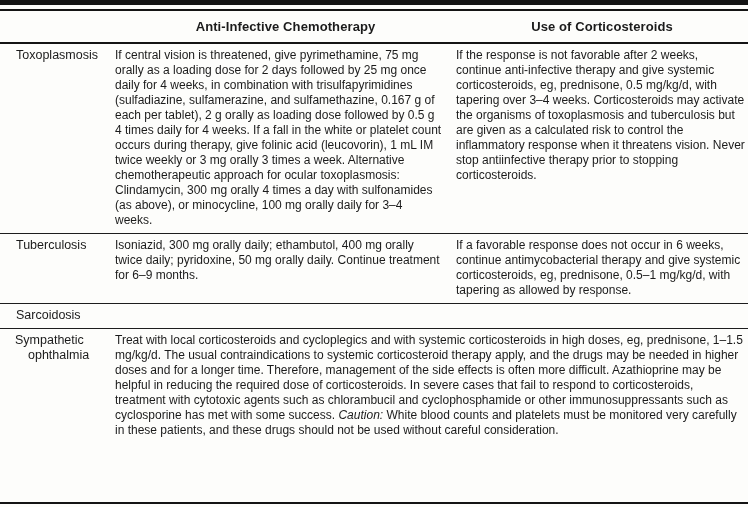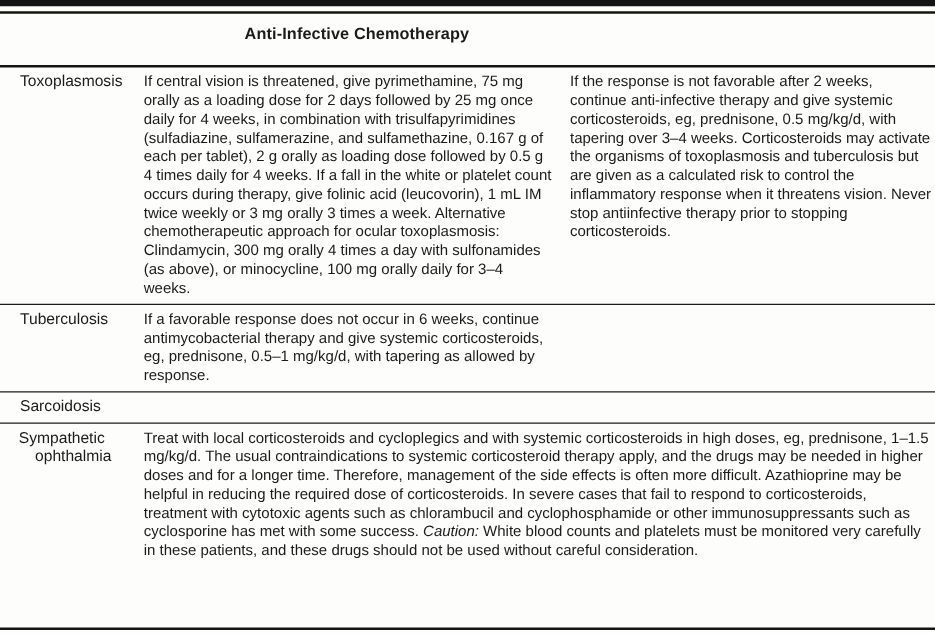--- a/index.html
+++ b/index.html
@@ -12,21 +12,21 @@
     font-family: "Liberation Sans", sans-serif;
     overflow: hidden;
   }
   .rule { background: #141414; }
   .rule-a { height: 4.5px; }
   .rule-b { height: 1.5px; margin-top: 4.5px; }
   .header-row {
     display: grid;
     grid-template-columns: 115px 341px 1fr;
     align-items: end;
-    padding: 8px 0 18px 0;
+    padding: 8px 0 8px 0;
     border-bottom: 2px solid #141414;
   }
   .hdr {
     font-weight: bold;
     font-size: 13px;
     text-align: center;
     letter-spacing: 0.1px;
   }
   .row {
     display: grid;
@@ -64,30 +64,32 @@
 <body>
 
 <div class="page">
 
   <div class="rule rule-a"></div>
   <div class="rule rule-b"></div>
 
   <div class="header-row">
     <div></div>
     <div class="hdr">Anti-Infective Chemotherapy</div>
+    <div class="hdr">Use of Corticosteroids</div>
   </div>
 
   <div class="row">
     <div class="cond">Toxoplasmosis</div>
     <div class="cell cell-mid">If central vision is threatened, give pyrimethamine, 75 mg orally as a loading dose for 2 days followed by 25 mg once daily for 4 weeks, in combination with trisulfapyrimidines (sulfadiazine, sulfamerazine, and sulfamethazine, 0.167 g of each per tablet), 2 g orally as loading dose followed by 0.5 g 4 times daily for 4 weeks. If a fall in the white or platelet count occurs during therapy, give folinic acid (leucovorin), 1 mL IM twice weekly or 3 mg orally 3 times a week. Alternative chemotherapeutic approach for ocular toxoplasmosis: Clindamycin, 300 mg orally 4 times a day with sulfonamides (as above), or minocycline, 100 mg orally daily for 3–4 weeks.</div>
     <div class="cell cell-right">If the response is not favorable after 2 weeks, continue anti-infective therapy and give systemic corticosteroids, eg, prednisone, 0.5 mg/kg/d, with tapering over 3–4 weeks. Corticosteroids may activate the organisms of toxoplasmosis and tuberculosis but are given as a calculated risk to control the inflammatory response when it threatens vision. Never stop antiinfective therapy prior to stopping corticosteroids.</div>
   </div>
 
   <div class="row">
     <div class="cond">Tuberculosis</div>
+    <div class="cell cell-mid">Isoniazid, 300 mg orally daily; ethambutol, 400 mg orally twice daily; pyridoxine, 50 mg orally daily. Continue treatment for 6–9 months.</div>
     <div class="cell cell-right">If a favorable response does not occur in 6 weeks, continue antimycobacterial therapy and give systemic corticosteroids, eg, prednisone, 0.5–1 mg/kg/d, with tapering as allowed by response.</div>
   </div>
 
   <div class="row row-span">
     <div class="cond">Sarcoidosis</div>
   </div>
 
   <div class="row row-span">
     <div class="cond cond-hang">Sympathetic ophthalmia</div>
     <div class="cell cell-span">

